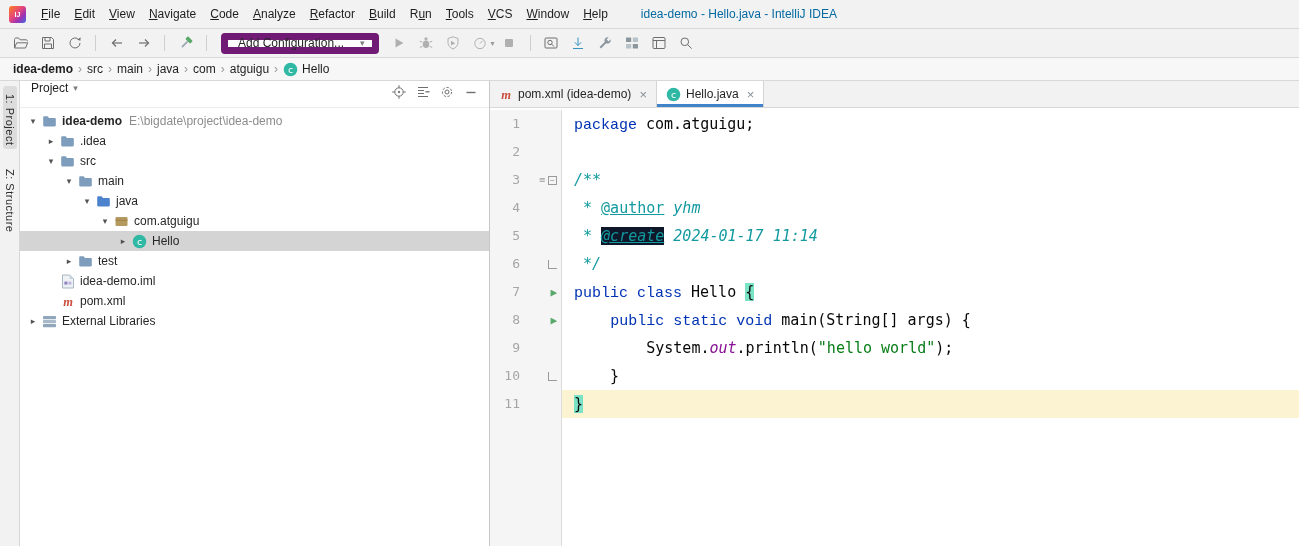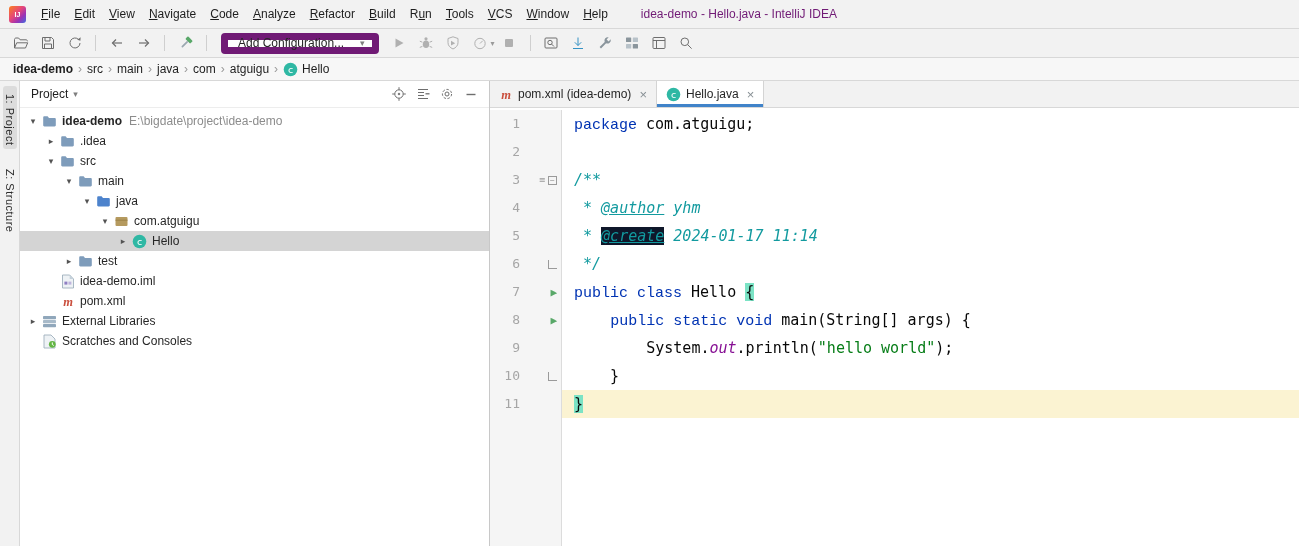--- a/index.html
+++ b/index.html
@@ -8,21 +8,21 @@
 
   
   .titlebar { height:29px; background:#f2f2f2; border-bottom:1px solid #d8d8d8;
     display:flex; align-items:center; padding:0 6px; }
   .logo { width:17px; height:17px; border-radius:3px; flex:none;
     background:linear-gradient(135deg,#fc801d,#e4447b 45%,#9d32b4 70%,#3f6ce0);
     color:#fff; font-size:7px; font-weight:bold; display:flex; align-items:center; justify-content:center;
     margin:0 8px 0 3px; }
   .menubar { display:flex; align-items:flex-end; }
   .menu-item { padding:3px 7px; cursor:default; white-space:nowrap; }
-  .window-title { color:#701a75; margin-left:26px; white-space:nowrap; }
+  .window-title { color:#0369a1; margin-left:26px; white-space:nowrap; }
 
   
   .toolbar { height:29px; background:#f2f2f2; border-bottom:1px solid #d8d8d8;
     display:flex; align-items:center; padding:0 8px; gap:2px; }
   .tb-btn { width:25px; height:22px; display:flex; align-items:center; justify-content:center; border-radius:3px; flex:none; }
   .tb-sep { width:1px; height:16px; background:#cfcfcf; margin:0 6px; flex:none; }
   .run-combo { height:21px; border:7px solid #701a75; border-radius:4px; background:#fdfdfd;
     display:flex; align-items:center; padding:0 7px 0 10px; margin:0 6px; color:#262626; flex:none; }
   .caret-down { color:#7e7e7e; font-size:9px; margin-left:16px; }
   .tb-caret { color:#9a9a9a; font-size:8px; margin-left:-4px; }
@@ -39,21 +39,21 @@
 
   .stripe { width:20px; background:#f2f2f2; border-right:1px solid #d8d8d8;
     display:flex; flex-direction:column; align-items:center; padding-top:5px; gap:12px; flex:none; }
   .stripe-tab { display:flex; flex-direction:column; align-items:center; gap:4px; padding:4px 1px; border-radius:3px; }
   .stripe-tab.active { background:#dcdcdc; }
   .stripe-label { writing-mode:vertical-rl; font-size:11px; color:#2b2b2b; letter-spacing:.5px; }
 
   
   .project-panel { width:470px; flex:none; border-right:1px solid #c8c8c8; background:#fff;
     display:flex; flex-direction:column; }
-  .panel-header { height:27px; flex:none; display:flex; align-items:center; padding:0 6px 0 11px;
+  .panel-header { height:27px; flex:none; display:flex; align-items:flex-start; padding:0 6px 0 11px;
     border-bottom:1px solid #ededed; }
   .panel-title-wrap { display:flex; align-items:center; gap:5px; }
   .panel-caret { color:#7e7e7e; font-size:9px; }
   .panel-header .spacer { flex:1; }
   .ph-icon { width:24px; height:22px; display:flex; align-items:center; justify-content:center; }
   .tree { flex:1; overflow:hidden; padding-top:3px; }
   .tree-row { height:20px; display:flex; align-items:center; white-space:nowrap; }
   .tree-row.selected { background:var(--selection-bg,#d4d4d4); }
   .tree-arrow { width:14px; text-align:center; color:#535353; font-size:9px; flex:none; }
   .tree-icon { width:19px; display:flex; justify-content:center; align-items:center; flex:none; margin-right:3px; }
@@ -82,21 +82,21 @@
   .code-line.active .code-text { background:var(--active-line-bg,#fbf3d2); }
   .run-arrow { color:var(--run-arrow,#59a869); font-size:11px; line-height:1; }
   .fold-box { width:9px; height:9px; border:1px solid #9a9a9a; font-size:8px; line-height:7px;
     text-align:center; color:#9a9a9a; display:inline-block; }
   .fold-bottom { width:9px; height:9px; border-left:1px solid #9a9a9a; border-bottom:1px solid #9a9a9a; display:inline-block; }
   .doc-toggle { color:#9a9a9a; font-size:10px; line-height:1; }
 
   .tok-kw { color:var(--keyword,#0033b3);font-family:Liberation Mono, monospace; }
   .tok-pl { color:#080808; }
   .tok-doc { color:var(--doc-comment,#129a9f); font-style:italic; }
-  .tok-doctag { color:var(--doc-comment,#129a9f); font-style:italic; text-decoration:underline;text-align:center; }
+  .tok-doctag { color:var(--doc-comment,#129a9f); text-decoration:underline;text-align:center; }
   .tok-doctag-hl { color:var(--doc-comment,#129a9f); font-style:italic; text-decoration:underline;
     background:#0f172a; }
   .tok-str { color:var(--string,#067d17); }
   .tok-field { color:var(--field,#871094); font-style:italic; }
   .tok-brace { color:#080808; background:var(--brace-highlight-bg,#7be3c5); }
 
   .icon { display:inline-flex; align-items:center; justify-content:center; }
 </style>
 </head>
 <body>
@@ -498,33 +498,20 @@
             <span class="icon">
               <svg width="15" height="15" viewBox="0 0 15 15">
                 <rect x="1" y="2" width="13" height="3.2" rx="0.8" fill="#90a7bb"></rect>
                 <rect x="1" y="6" width="13" height="3.2" rx="0.8" fill="#a8bac9"></rect>
                 <rect x="1" y="10" width="13" height="3.2" rx="0.8" fill="#90a7bb"></rect>
               </svg>
             </span>
           </span>
           <span class="tree-label">External Libraries</span>
         </div>
-        <div class="tree-row" style="padding-left: 6px;">
-          <span class="tree-arrow"></span>
-          <span class="tree-icon">
-            <span class="icon">
-              <svg width="14" height="15" viewBox="0 0 14 15">
-                <path d="M1 1h7l4 4v9H1z" fill="#eef2f5" stroke="#9fb0bd" stroke-width="0.9"></path>
-                <circle cx="9.3" cy="10.3" r="3.4" fill="#62b543"></circle>
-                <path d="M9.3 8.4v2.1l1.5 1" stroke="#fff" fill="none"></path>
-              </svg>
-            </span>
-          </span>
-          <span class="tree-label">Scratches and Consoles</span>
-        </div>
       </div>
   </div>
 
   <div class="editor">
     <div class="tabbar">
         <div class="ed-tab">
           <span class="icon">
             <svg width="14" height="14" viewBox="0 0 14 14">
               <text x="7" y="11.5" text-anchor="middle" font-size="12.5" font-weight="bold" font-style="italic" fill="#ca4f3d" font-family="Liberation Serif, serif">m</text>
             </svg>

